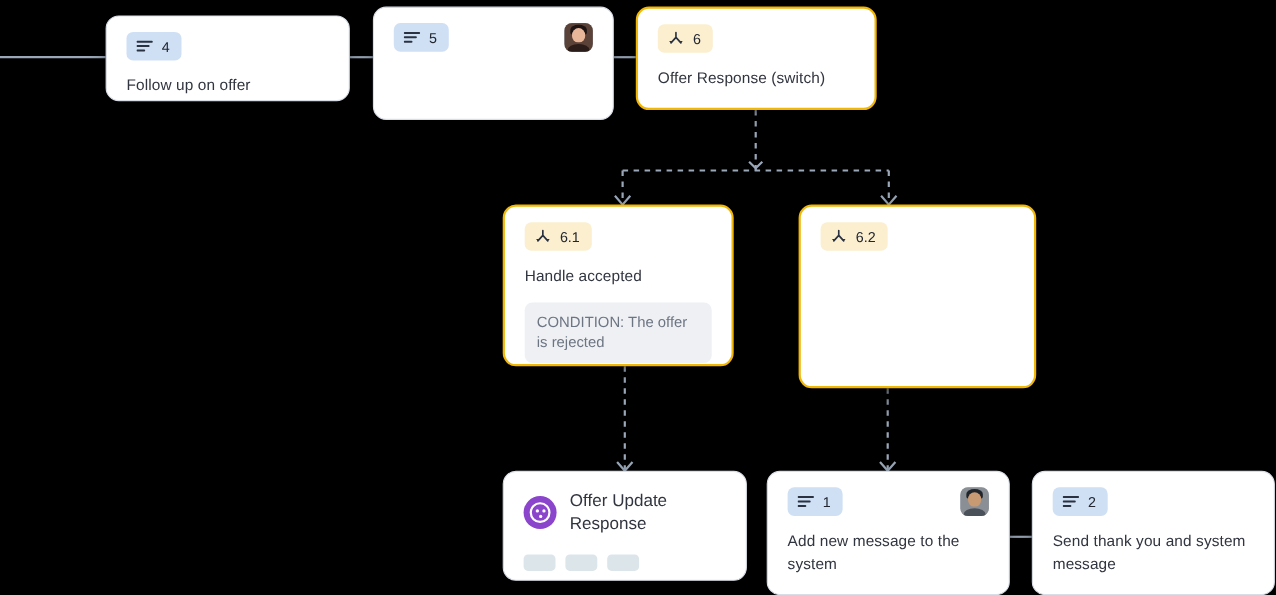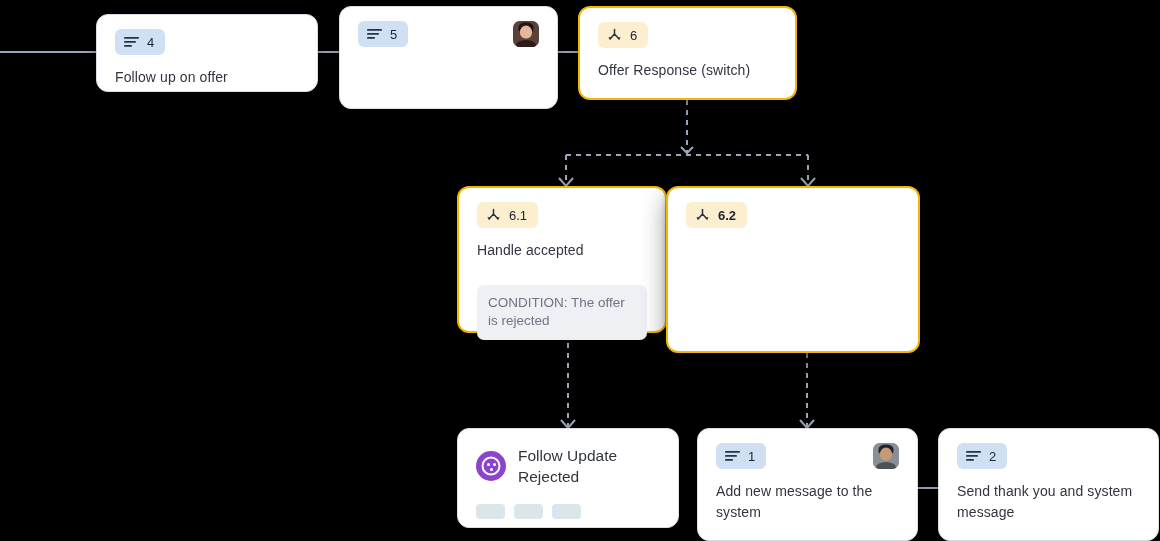--- a/index.html
+++ b/index.html
@@ -111,21 +111,21 @@
     margin-top: 12px;
     font-size: 14px;
     line-height: 21px;
     color: #31353f;
     letter-spacing: 0.1px;
     max-width: 100%;
   }
 
   
   .condition {
-    margin-top: 24px;
+    margin-top: 14px;
     background: #eef0f4;
     border-radius: 7px;
     padding: 9px 11px 10px 11px;
     font-size: 13.5px;
     line-height: 18px;
     color: #6d7583;
   }
 
   
   .app-row {
@@ -274,21 +274,21 @@
             <path d="M10.3 9.2 L12 11.4 L13.7 9.2 Z" fill="#2a3140"></path>
           </svg>
         </span>
         <span class="badge-num">6.1</span>
       </span>
     </div>
     <div class="card-title">Handle accepted</div>
     <div class="condition">CONDITION: The offer is rejected</div>
   </div>
 
-  <div class="card amber-strong" style="left:666px; top:186px; width:254px; height:167px;font-weight:bold;">
+  <div class="card amber-strong" style="left:726px; top:186px; width:216px; height:167px;">
     <div class="card-head">
       <span class="badge amberbg">
         <span>
           <svg width="15" height="14" viewBox="0 0 15 14">
             <path d="M7.5 1.5 L7.5 6 M7.5 6 L3 11 M7.5 6 L12 11" stroke="#2a3140" stroke-width="1.5" fill="none" stroke-linecap="round"></path>
             <path d="M1.3 9.2 L3 11.4 L4.7 9.2 Z" fill="#2a3140"></path>
             <path d="M10.3 9.2 L12 11.4 L13.7 9.2 Z" fill="#2a3140"></path>
           </svg>
         </span>
         <span class="badge-num">6.2</span>
@@ -297,21 +297,21 @@
   </div>
 
   <div class="card plain" style="left:457px; top:428px; width:222px; height:100px; padding:16px 18px;">
     <div class="app-row">
       <span class="app-icon">
         <span class="ring"></span>
         <span class="d d1"></span>
         <span class="d d2"></span>
         <span class="d d3"></span>
       </span>
-      <span class="app-title">Follow Update Rejected</span>
+      <span class="app-title">Offer Update Response</span>
     </div>
     <div class="chips">
       <span class="chip"></span>
       <span class="chip"></span>
       <span class="chip"></span>
     </div>
   </div>
 
   <div class="card plain" style="left:697px; top:428px; width:221px; height:113px;">
     <div class="card-head">

